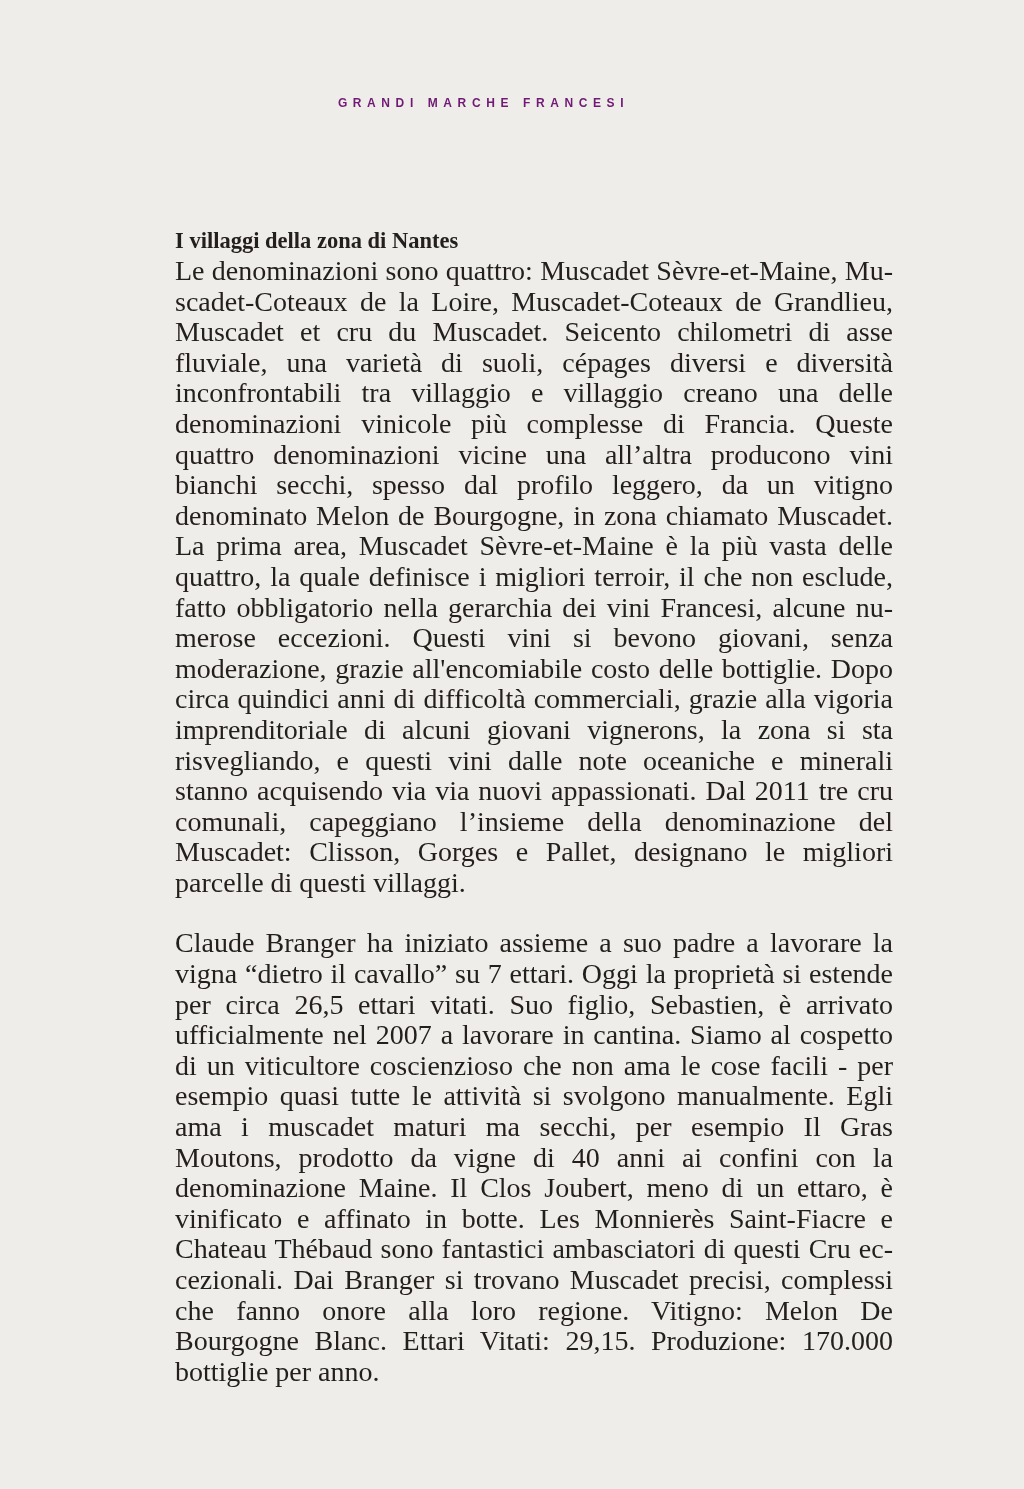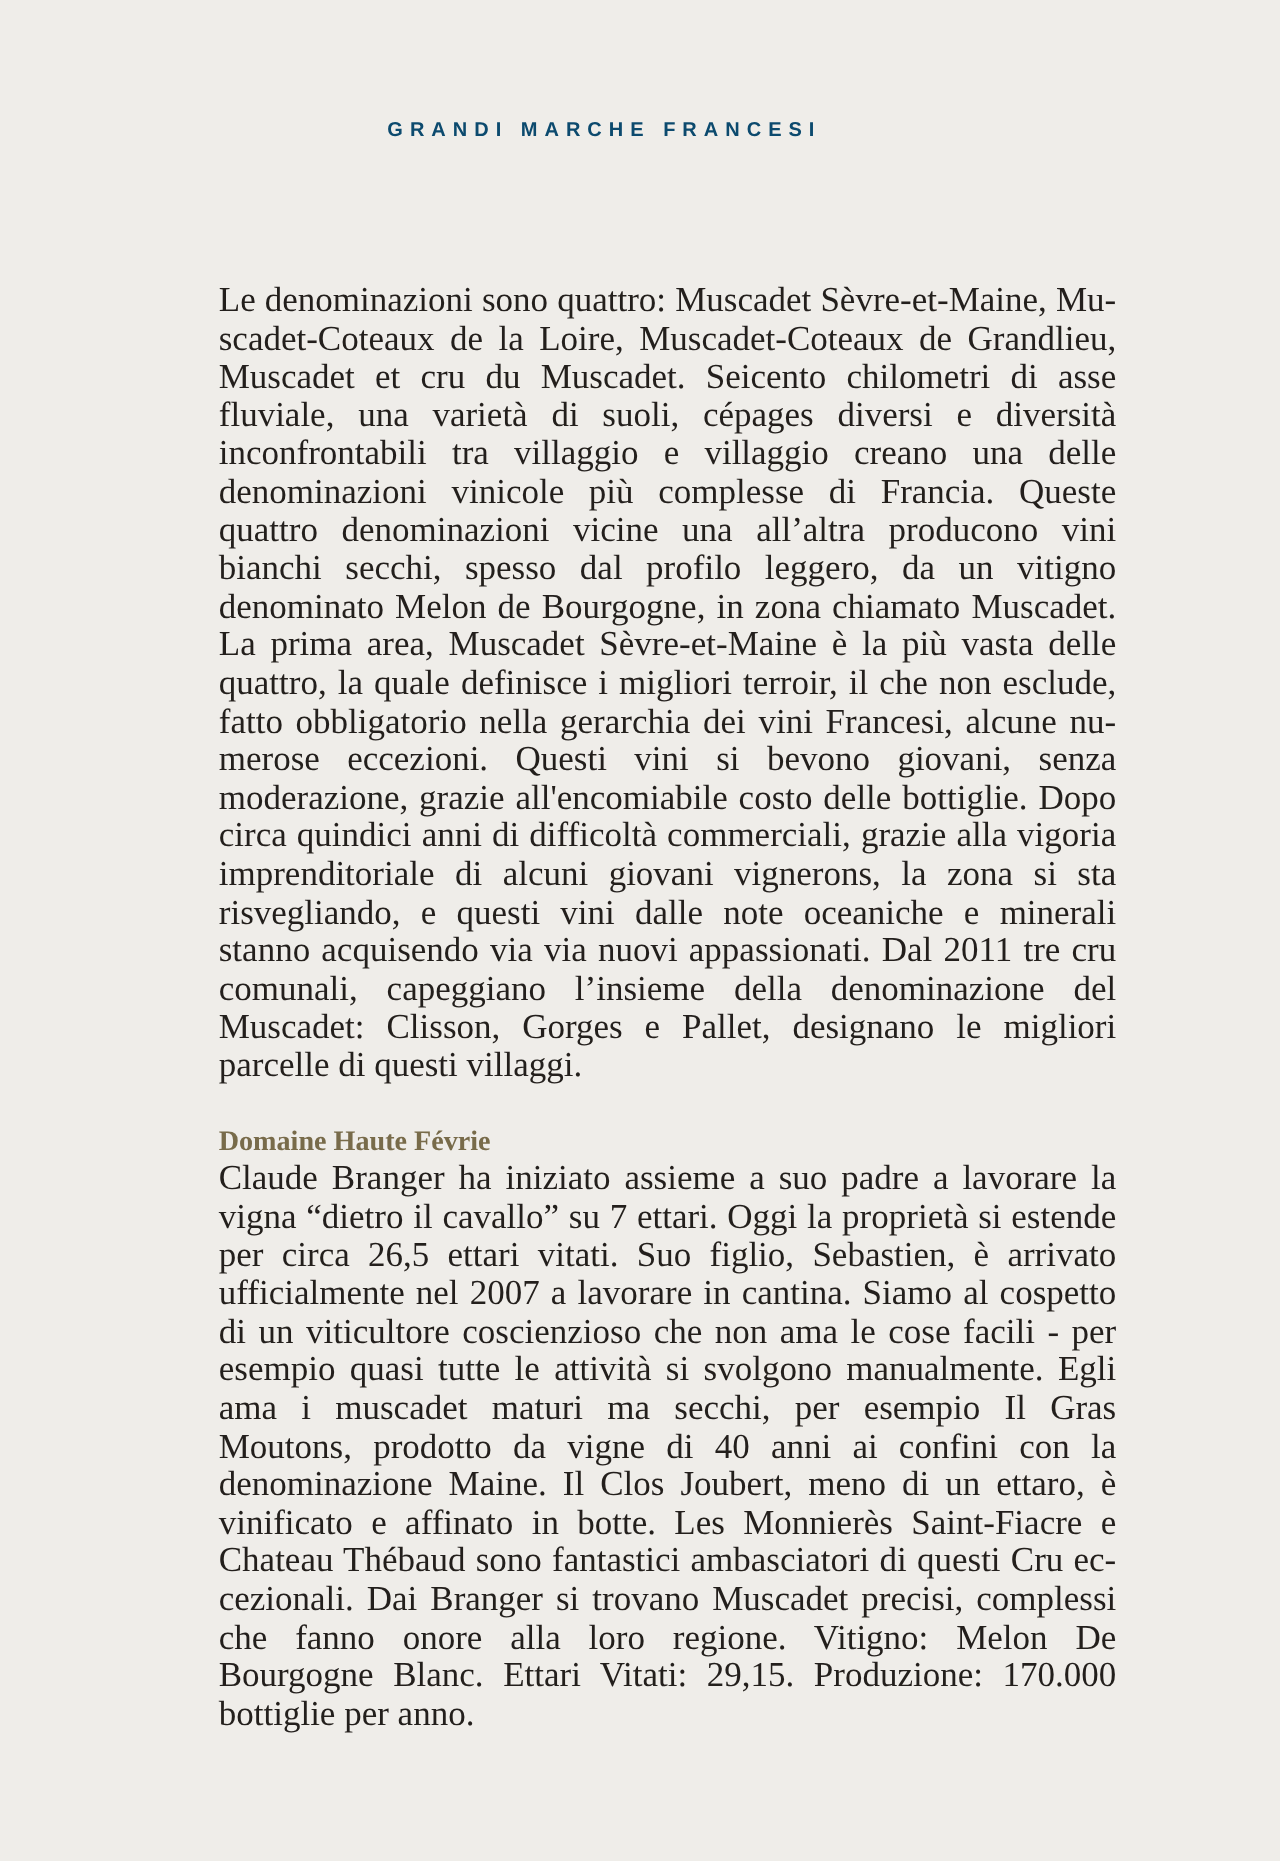--- a/index.html
+++ b/index.html
@@ -15,24 +15,24 @@
     font-family: "DejaVu Serif", "Liberation Serif", serif;
     color: #231f1c;
   }
   .running-header {
     position: absolute;
     top: 96px;
     left: 0;
     width: 967px;
     text-align: center;
     font-family: "Liberation Sans", "DejaVu Sans", sans-serif;
-    font-size: 16px;
+    font-size: 12px;
     font-weight: bold;
     letter-spacing: 5.6px;
-    color: #0c4a6e;
+    color: #701a75;
   }
   .content {
     position: absolute;
     left: 175px;
     top: 226px;
     width: 718px;
   }
   .section-title {
     font-family: "Liberation Serif", serif;
     font-weight: bold;
@@ -59,19 +59,19 @@
     margin-top: 30px;
   }
 </style>
 </head>
 <body>
 
 <div class="running-header">GRANDI MARCHE FRANCESI</div>
 
 <div class="content">
   <div class="section">
+    <h2 class="section-title">I villaggi della zona di Nantes</h2>
     <p class="body-text">Le denominazioni sono quattro: Muscadet Sèvre-et-Maine, Mu­scadet-Coteaux de la Loire, Muscadet-Coteaux de Grandlieu, Mu­scadet et cru du Muscadet. Seicento chilometri di asse fluviale, una varietà di suoli, cépages diversi e diversità inconfrontabili tra villaggio e villaggio creano una delle denominazioni vinicole più complesse di Francia. Queste quattro denominazioni vicine una all’altra producono vini bianchi secchi, spesso dal profilo leggero, da un vitigno denominato Melon de Bourgogne, in zona chiamato Muscadet. La prima area, Muscadet Sèvre-et-Maine è la più vasta delle quattro, la quale definisce i migliori terroir, il che non esclu­de, fatto obbligatorio nella gerarchia dei vini Francesi, alcune nu­merose eccezioni. Questi vini si bevono giovani, senza moderazio­ne, grazie all'encomiabile costo delle bottiglie. Dopo circa quindici anni di difficoltà commerciali, grazie alla vigoria imprenditoriale di alcuni giovani vignerons, la zona si sta risvegliando, e questi vini dalle note oceaniche e minerali stanno acquisendo via via nuo­vi appassionati. Dal 2011 tre cru comunali, capeggiano l’insieme della denominazione del Muscadet: Clisson, Gorges e Pallet, desi­gnano le migliori parcelle di questi villaggi.</p>
   </div>
   <div class="section">
-    <h2 class="section-title accent">Domaine Haute Févrie</h2>
     <p class="body-text">Claude Branger ha iniziato assieme a suo padre a lavorare la vigna “dietro il cavallo” su 7 ettari. Oggi la proprietà si estende per cir­ca 26,5 ettari vitati. Suo figlio, Sebastien, è arrivato ufficialmente nel 2007 a lavorare in cantina. Siamo al cospetto di un viticultore coscienzioso che non ama le cose facili - per esempio quasi tutte le attività si svolgono manualmente. Egli ama i muscadet maturi ma secchi, per esempio Il Gras Moutons, prodotto da vigne di 40 anni ai confini con la denominazione Maine. Il Clos Joubert, meno di un ettaro, è vinificato e affinato in botte. Les Monnierès Saint-Fiacre e Chateau Thébaud sono fantastici ambasciatori di questi Cru ec­cezionali. Dai Branger si trovano Muscadet precisi, complessi che fanno onore alla loro regione. Vitigno: Melon De Bourgogne Blanc. Ettari Vitati: 29,15. Produzione: 170.000 bottiglie per anno.</p>
   </div>
 </div>
 
 </body></html>

